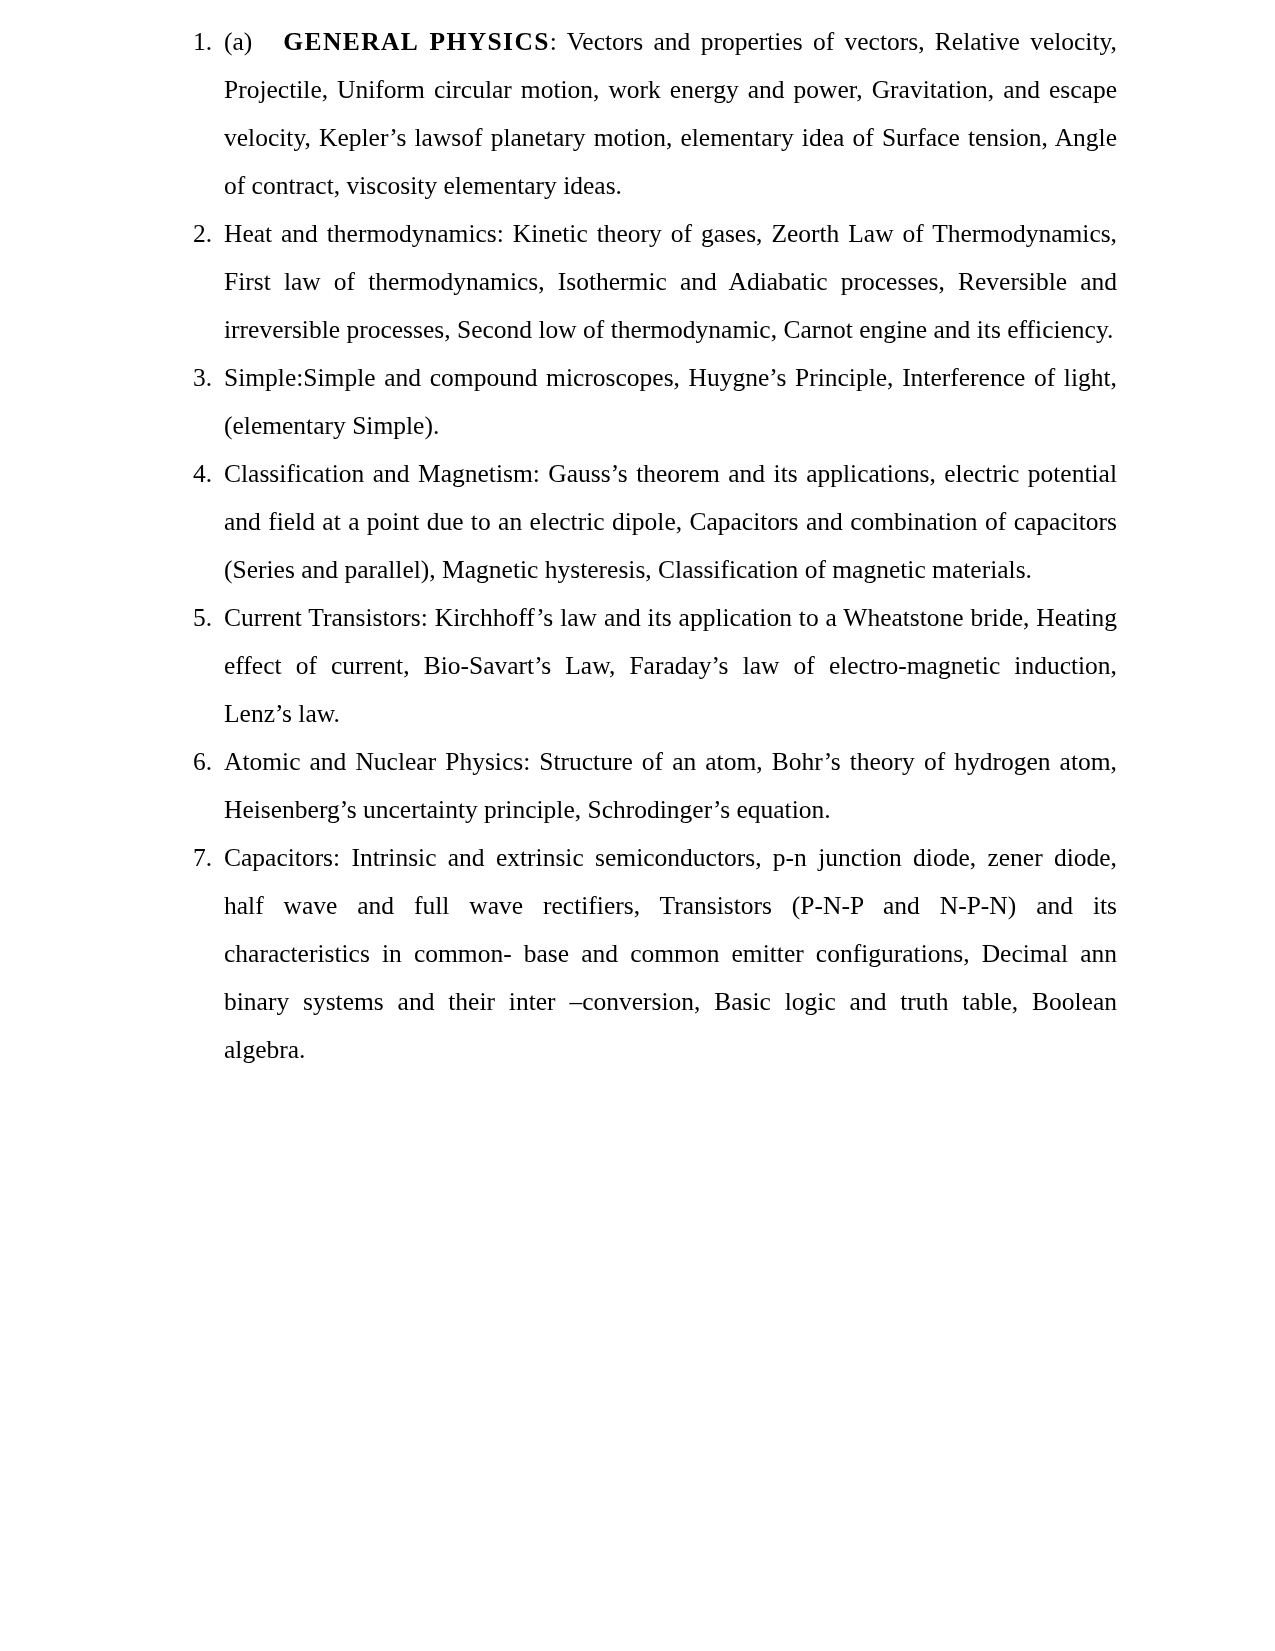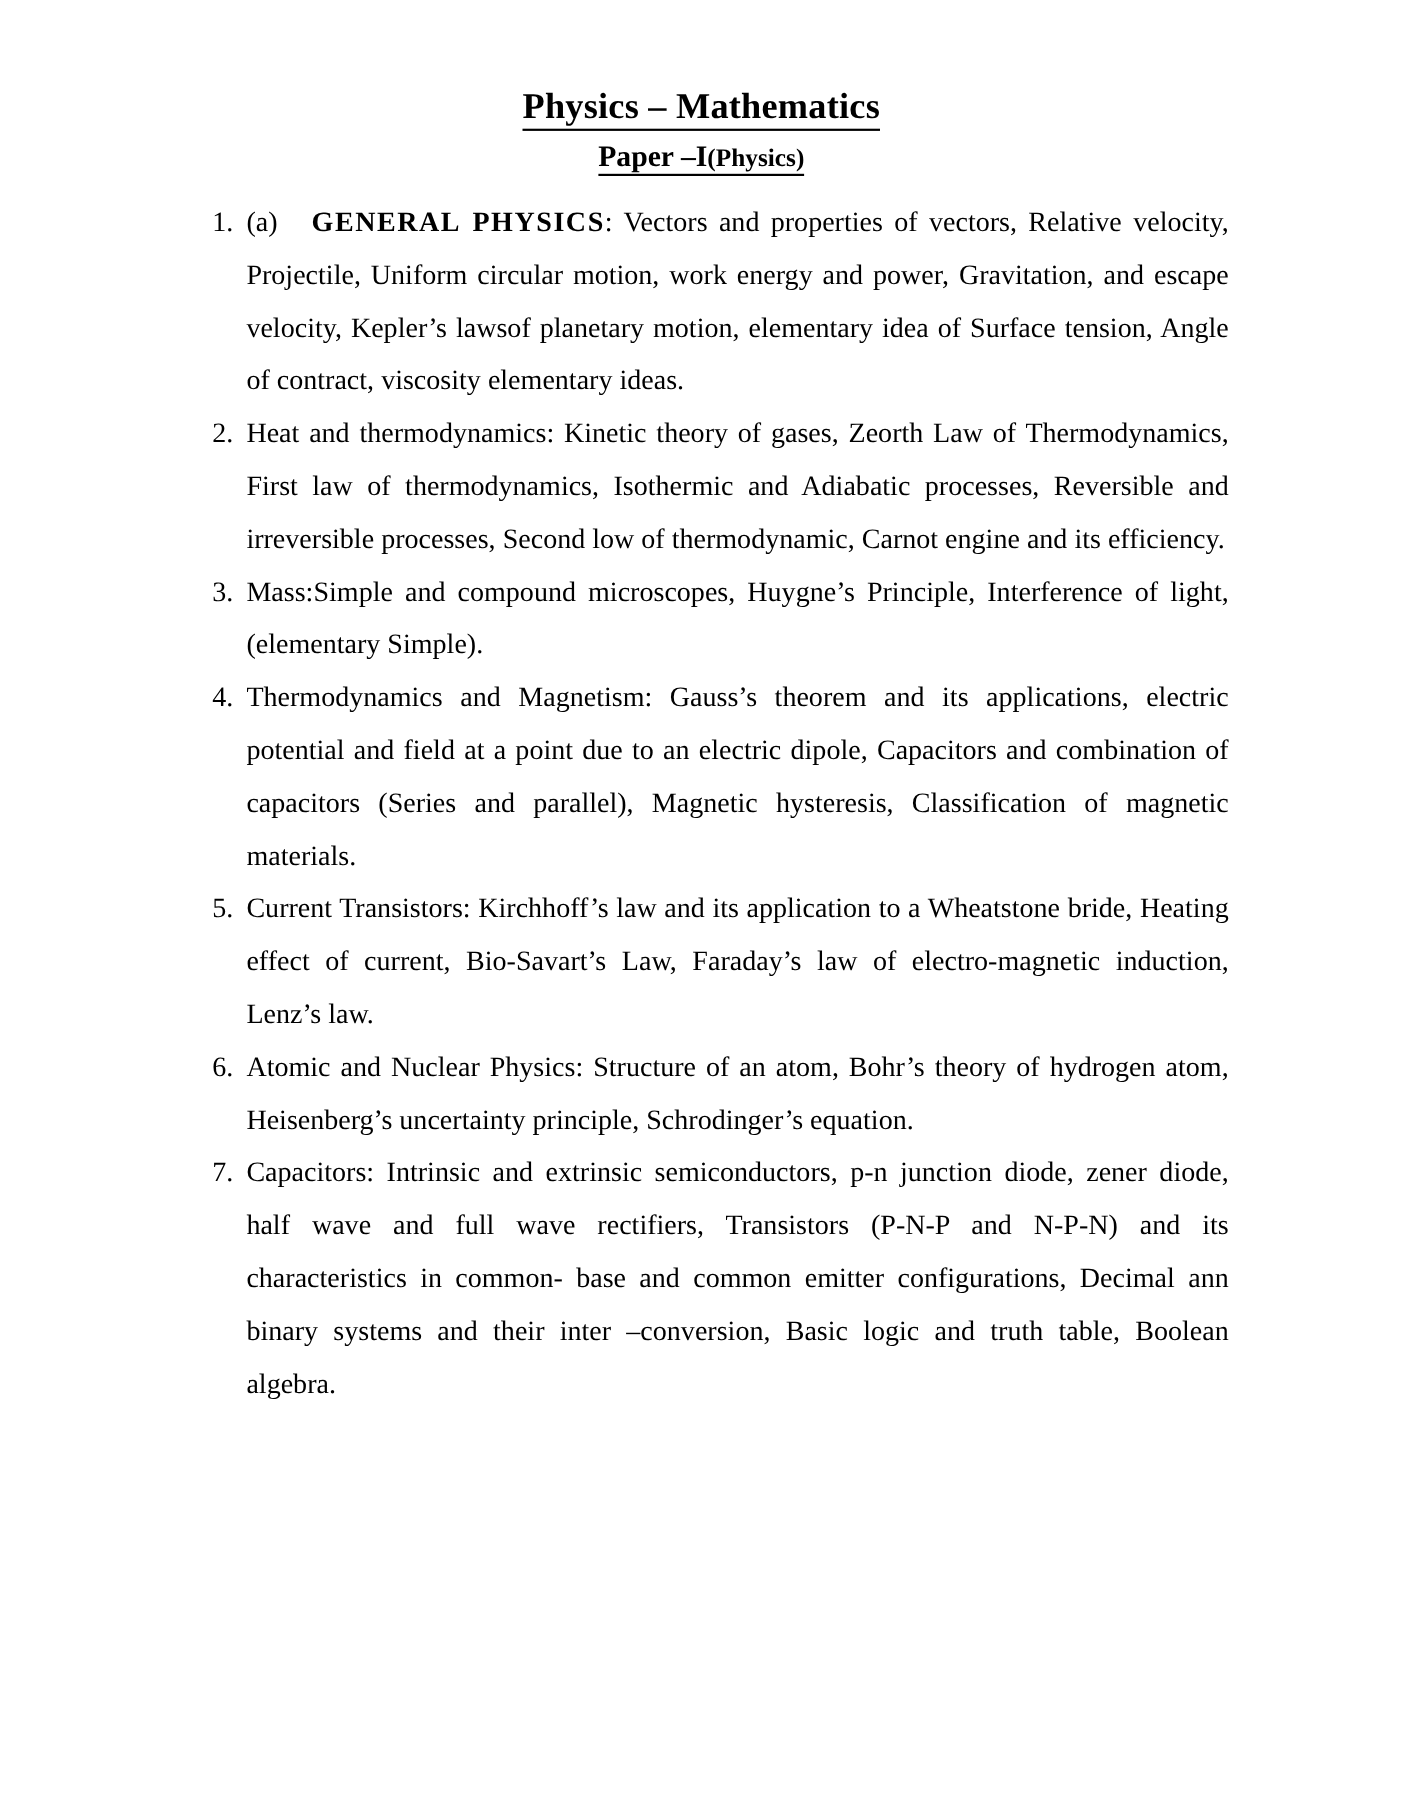--- a/index.html
+++ b/index.html
@@ -87,43 +87,37 @@
     font-weight: bold;
     letter-spacing: 1.4px;
   }
   .label-par { }
 </style>
 </head>
 <body>
 
 <div class="page">
 
-  <div class="title-block">
-    <div class="doc-title">Physics – Mathematics</div>
-    <div class="doc-subtitle-wrap">
-      <span class="doc-subtitle"><span class="sub-main">Paper –I</span><span class="sub-paren">(Physics)</span></span>
-    </div>
-  </div>
 
   <div class="syllabus" id="syllabus-list">
       <div class="item">
         <div class="item-num">1.</div>
         <p class="para"><span class="label-par">(a)</span>&nbsp;&nbsp; <span class="lead-spaced">GENERAL PHYSICS</span><span>:</span><span>  Vectors and properties of vectors, Relative velocity, Projectile, Uniform circular motion, work energy and power, Gravitation, and escape velocity, Kepler’s lawsof planetary motion, elementary idea of Surface tension, Angle of contract, viscosity elementary ideas.</span></p>
       </div>
       <div class="item">
         <div class="item-num">2.</div>
         <p class="para"><span class="lead">Heat and thermodynamics:</span><span> Kinetic theory of gases, Zeorth Law of Thermodynamics, First law of thermodynamics, Isothermic and Adiabatic processes, Reversible and irreversible processes, Second low of thermodynamic, Carnot engine and its efficiency.</span></p>
       </div>
       <div class="item">
         <div class="item-num">3.</div>
-        <p class="para"><span class="lead">Mass:</span><span>Simple and compound microscopes, Huygne’s Principle, Interference of light, (elementary Simple).</span></p>
+        <p class="para"><span class="lead">Simple:</span><span>Simple and compound microscopes, Huygne’s Principle, Interference of light, (elementary Simple).</span></p>
       </div>
       <div class="item">
         <div class="item-num">4.</div>
-        <p class="para"><span class="lead">Thermodynamics and Magnetism:</span><span> Gauss’s theorem and its applications, electric potential and field at a point due to an electric dipole, Capacitors and combination of capacitors (Series and parallel), Magnetic hysteresis, Classification of magnetic materials.</span></p>
+        <p class="para"><span class="lead">Classification and Magnetism:</span><span> Gauss’s theorem and its applications, electric potential and field at a point due to an electric dipole, Capacitors and combination of capacitors (Series and parallel), Magnetic hysteresis, Classification of magnetic materials.</span></p>
       </div>
       <div class="item">
         <div class="item-num">5.</div>
         <p class="para"><span class="lead">Current Transistors:</span><span> Kirchhoff’s law and its application to a Wheatstone bride, Heating effect of current, Bio-Savart’s Law, Faraday’s law of electro-magnetic induction, Lenz’s law.</span></p>
       </div>
       <div class="item">
         <div class="item-num">6.</div>
         <p class="para"><span class="lead">Atomic and Nuclear Physics:</span><span> Structure of an atom, Bohr’s theory of hydrogen atom, Heisenberg’s uncertainty principle, Schrodinger’s equation.</span></p>
       </div>
       <div class="item">

